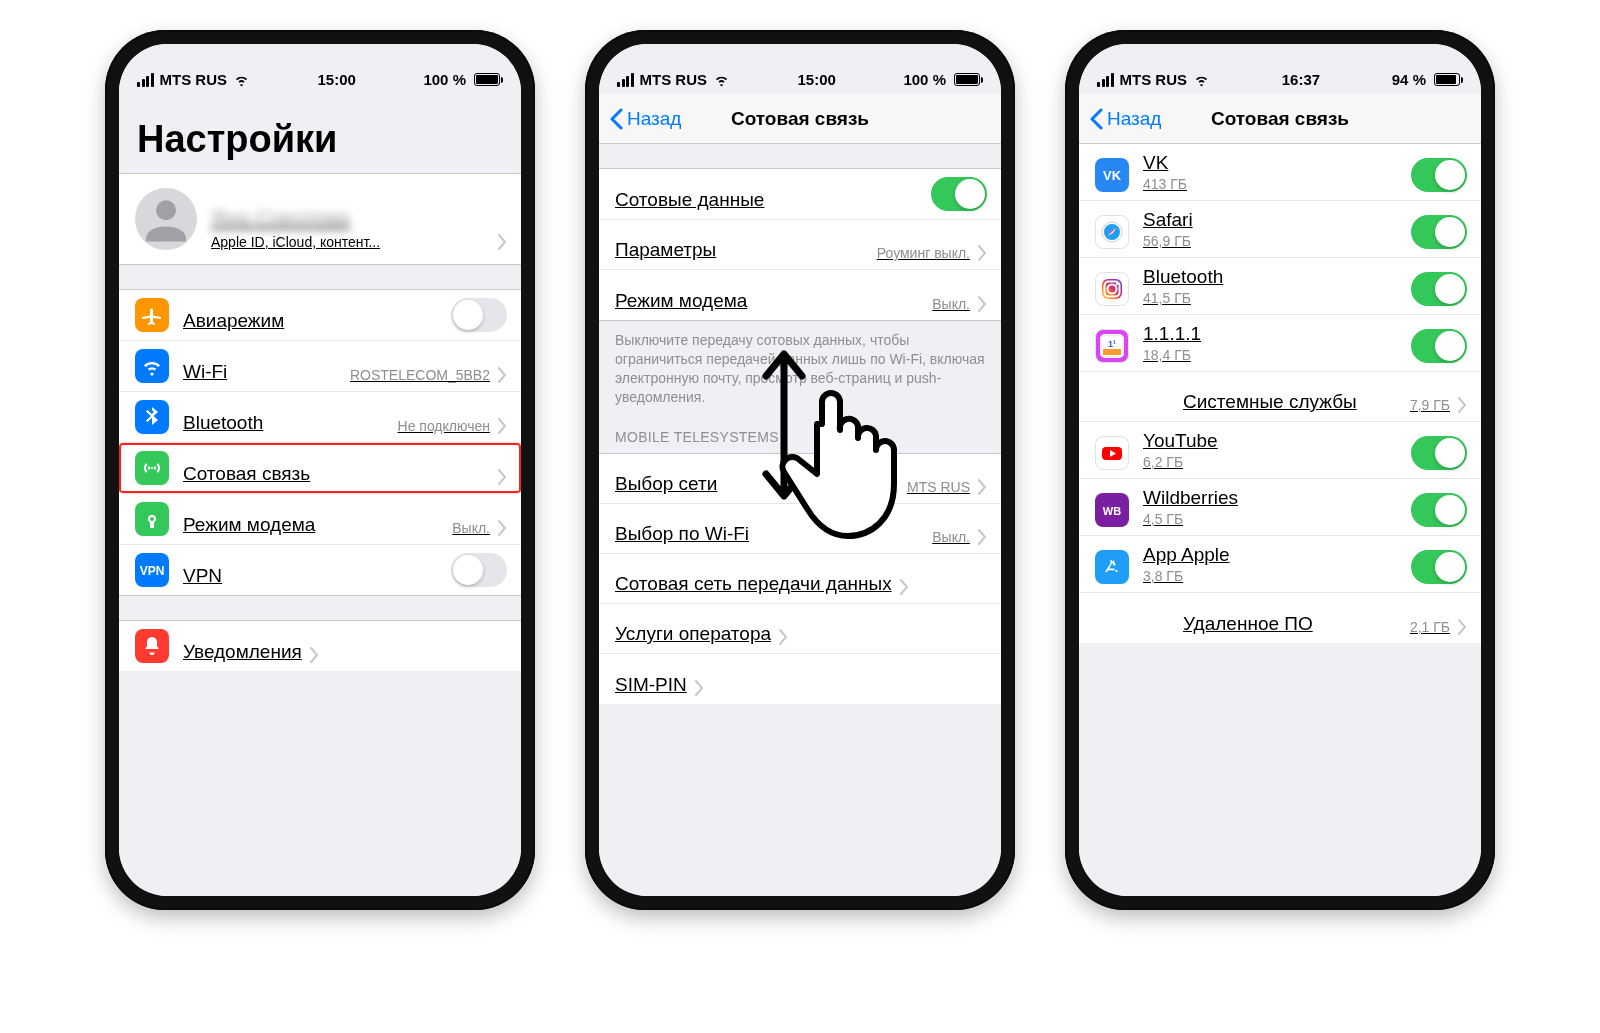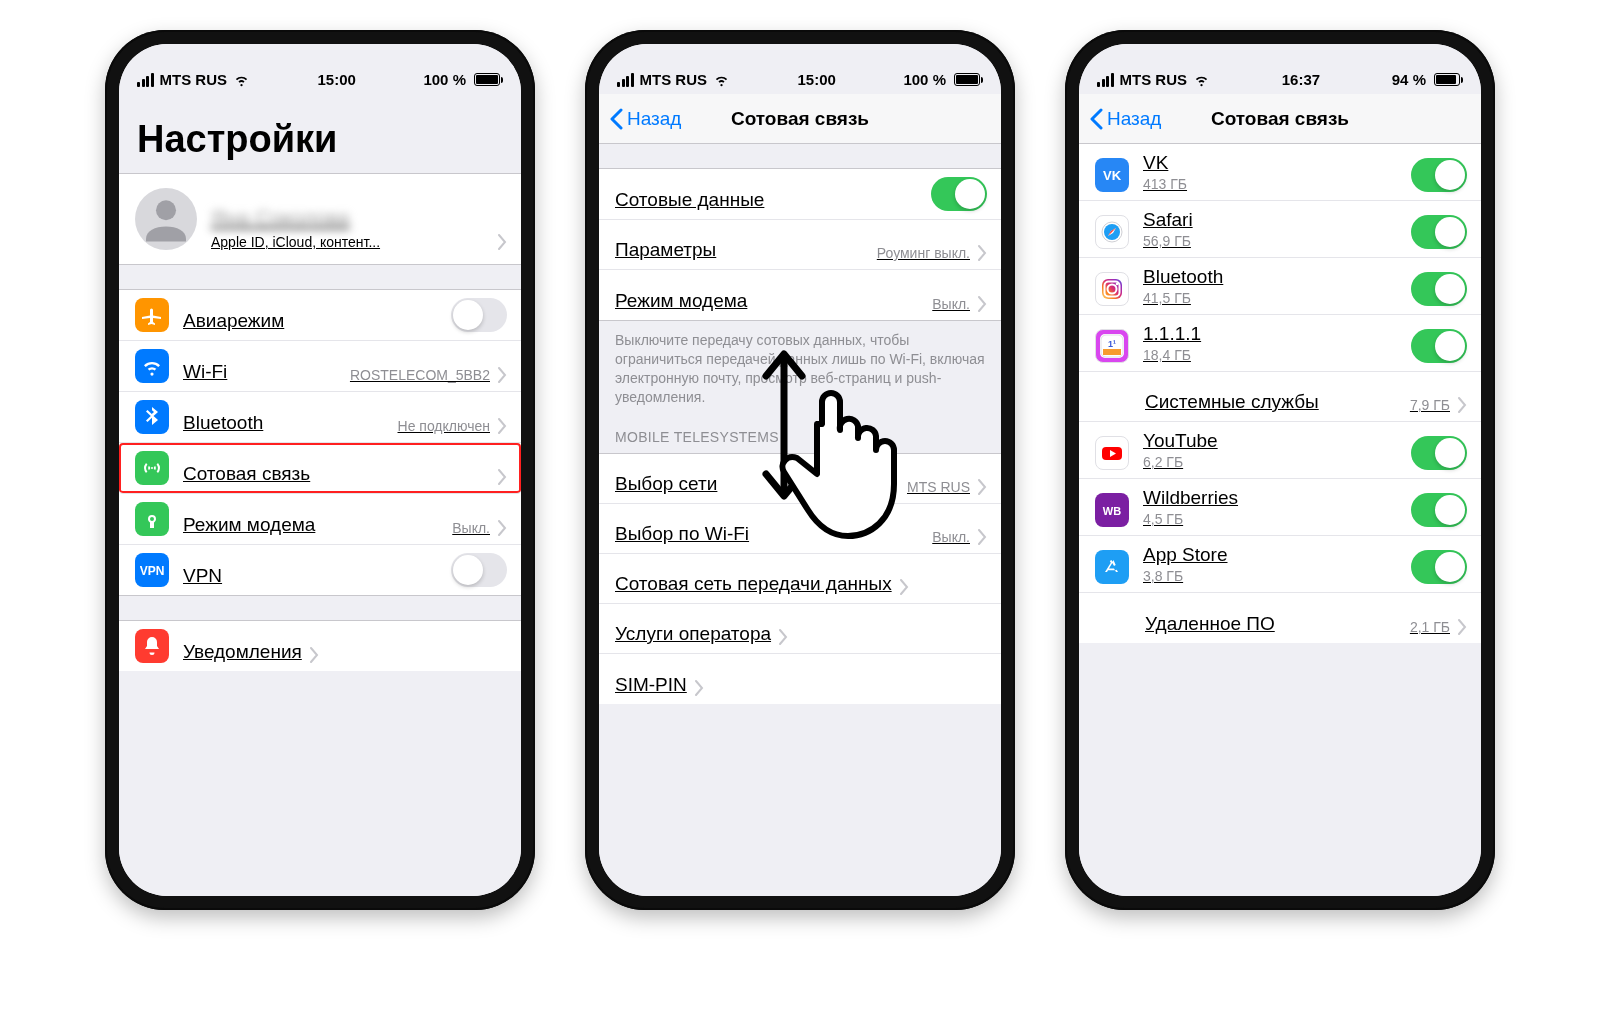--- a/index.html
+++ b/index.html
@@ -90,21 +90,21 @@
   .avatar svg{width:60px;height:60px;fill:#a0a0a6}
   .blurred{filter:blur(4px);color:#999;font-size:21px;font-weight:500}
   .profile-sub{font-size:14px;color:#000;margin-top:4px}
   .highlight{box-shadow:0 0 0 2px #ff2020 inset;border-radius:4px}
   .footer-text{font-size:14px;color:#8e8e93;padding:10px 16px 6px;line-height:1.35}
   .section-header{font-size:14px;color:#8e8e93;padding:16px 16px 8px;text-transform:uppercase;letter-spacing:.3px}
   .hand-gesture{position:absolute;left:56%;top:300px;transform:translateX(-50%);pointer-events:none;z-index:20}
   .hand-gesture svg{width:200px;height:220px}
   .group.nobtm{border-bottom:none}
   .group.notop{border-top:none}
-  .row.inset-left{padding-left:66px}
+  .row.inset-left{padding-left:104px}
 </style>
 </head>
 <body>
 
 <div class="phone">
   <div class="speaker"></div>
   <div class="camera"></div>
   <div class="screen">
     <div class="statusbar">
       <div class="sb-left">
@@ -516,21 +516,21 @@
             </div>
             <div class="toggle on"></div>
           </div>
           <div class="row">
             <div class="icon" style="background:#1e9ef4">
               <svg viewBox="0 0 24 24" width="24" height="24">
                 <path fill="#fff" d="M13.5 5l-1 1.7-1-1.7-1.7 1 1 1.7L5 17h2l1-1.7h7l-1-1.7H9l3.3-5.6L14 11l1.7-1zM15 15.3l1 1.7h2l-1.3-2.3z"></path>
               </svg>
             </div>
             <div class="txtcol">
-              <span class="label">App Store</span>
+              <span class="label">App Apple</span>
               <span class="sublabel">3,8 ГБ</span>
             </div>
             <div class="toggle on"></div>
           </div>
           <div class="row inset-left">
             <span class="label">Удаленное ПО</span>
             <span class="value">2,1 ГБ</span>
             <span class="chev">
               <svg viewBox="0 0 9 16">
                 <path d="M1 1l6 7-6 7" stroke="#c7c7cc" stroke-width="2" fill="none" stroke-linecap="round"></path>

